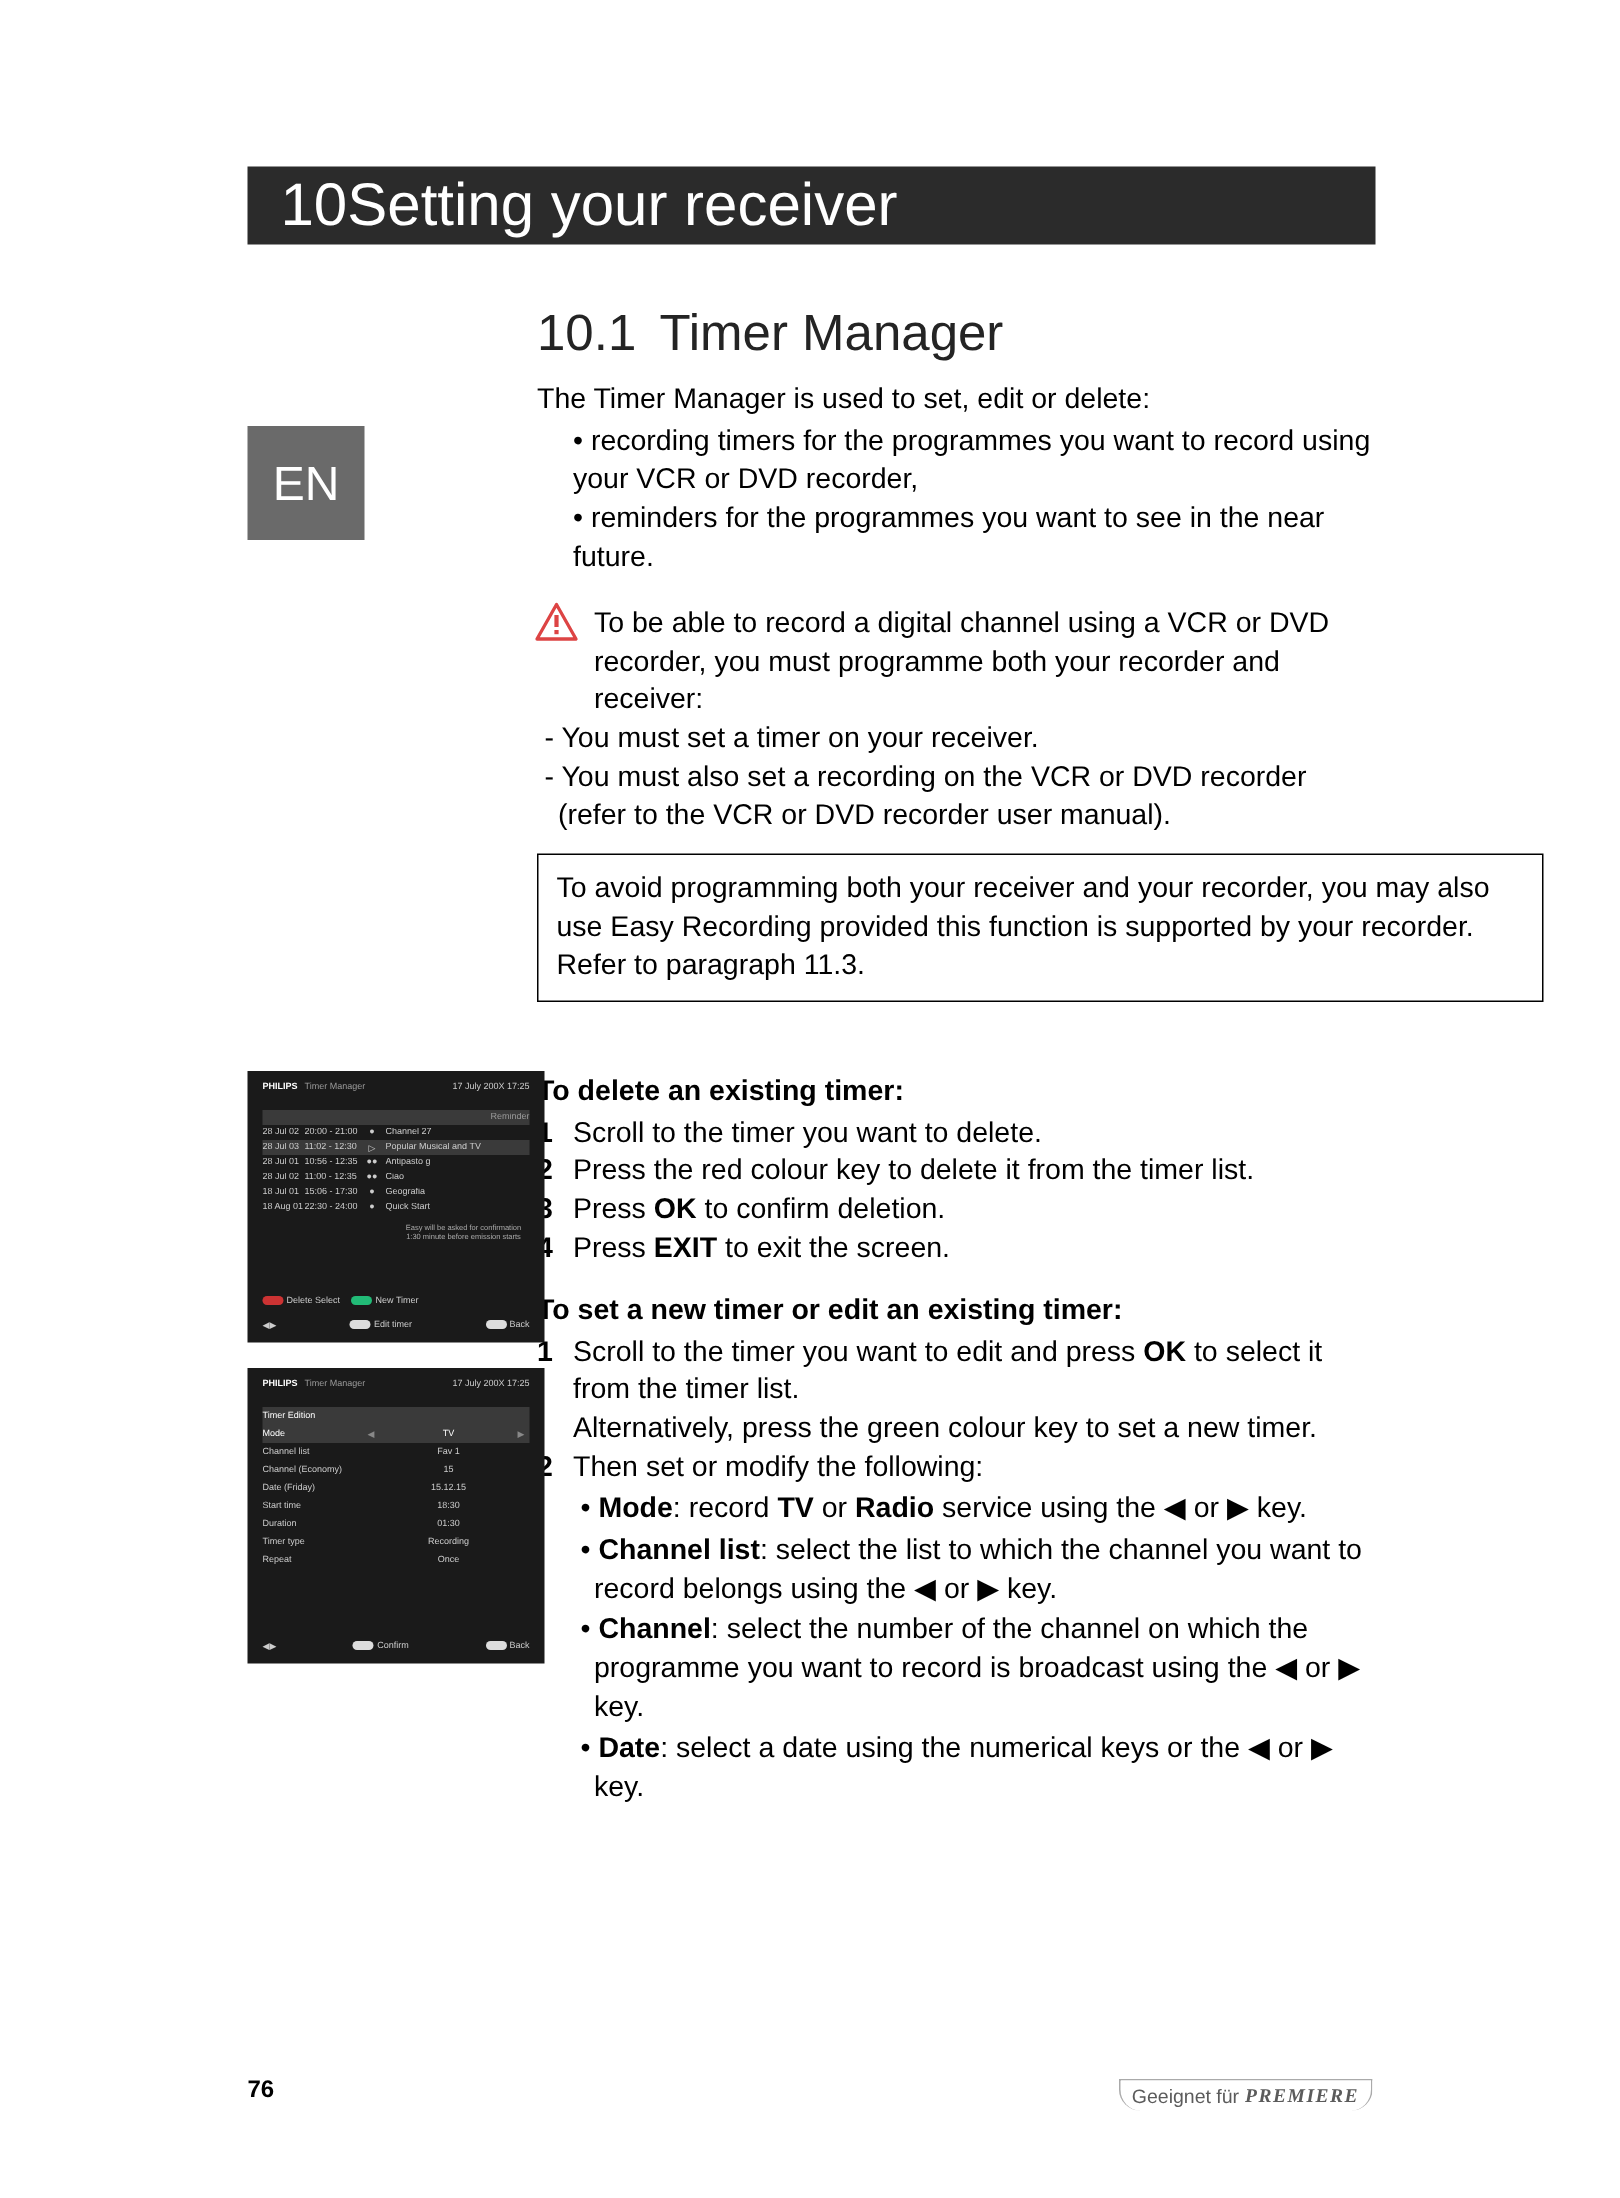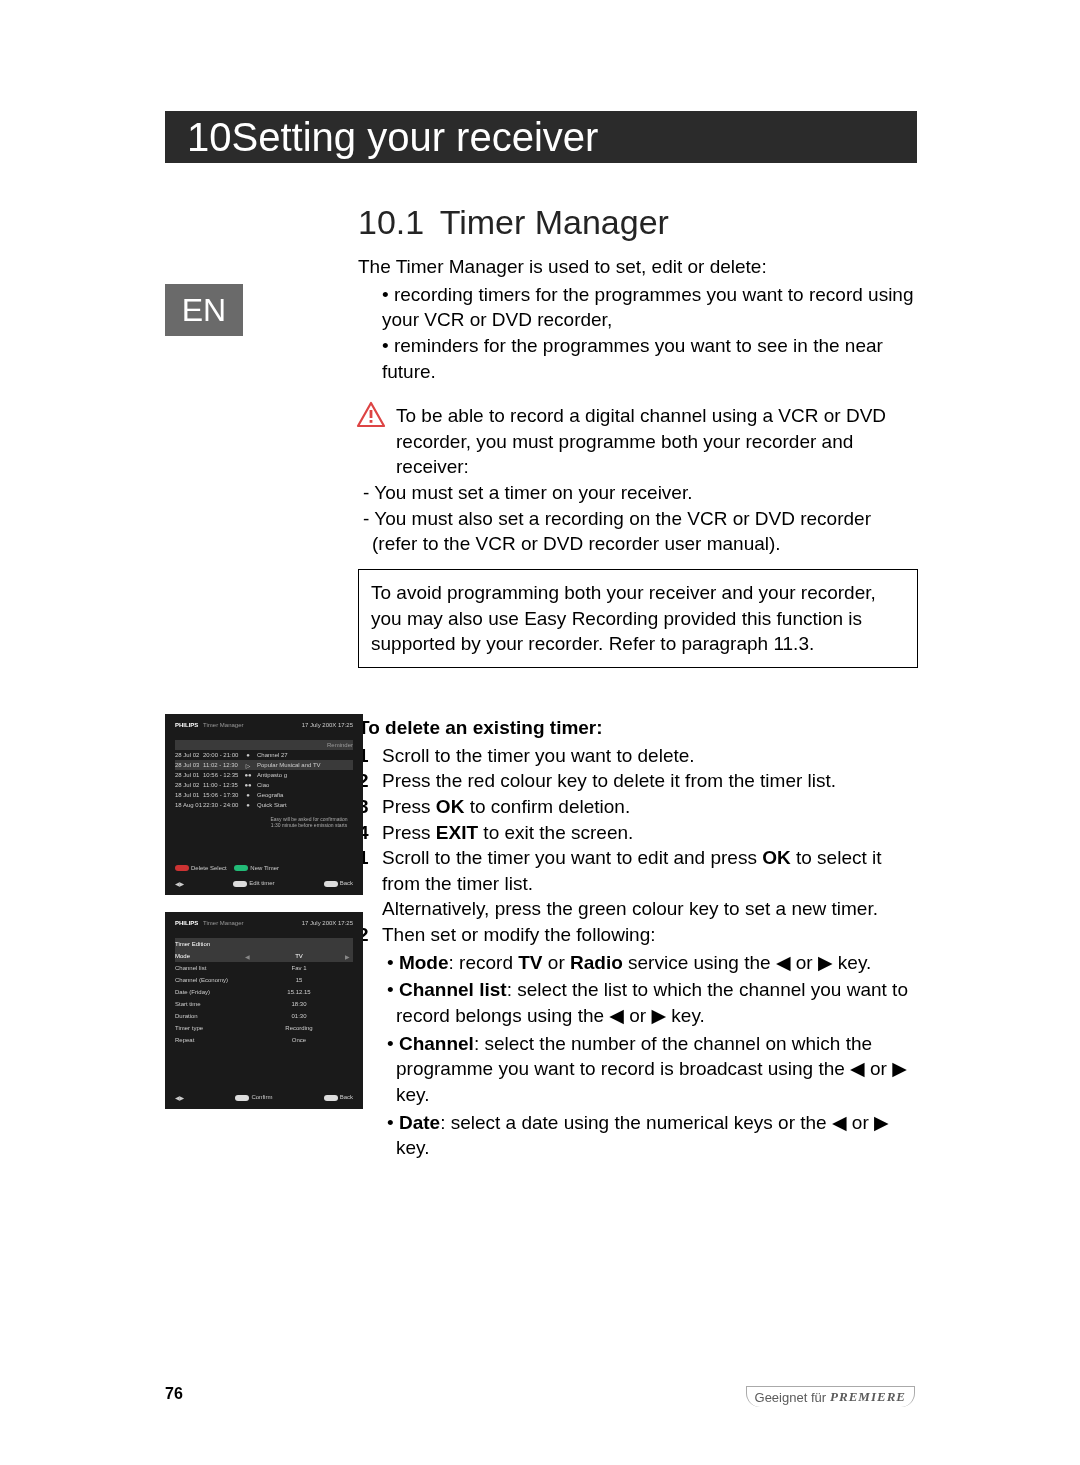--- a/index.html
+++ b/index.html
@@ -1,31 +1,31 @@
 <!DOCTYPE html>
 <html><head>
 <meta charset="utf-8">
 <style>
   * { margin:0; padding:0; box-sizing:border-box; }
   body { background:#fff; width:1080px; height:1465px; font-family:"Gill Sans","Gill Sans MT","Trebuchet MS",sans-serif; color:#000; position:relative; font-weight:300; }
   .chapter-bar { position:absolute; left:165px; top:111px; width:752px; height:52px; background:#2b2b2b; color:#fff; display:flex; align-items:center; padding-left:22px; font-size:40px; }
   .chapter-num { }
   .chapter-title { margin-left:0;text-align:center; }
   .section-head { position:absolute; left:358px; top:203px; font-size:34px; color:#242424; }
-  .en-tab { position:absolute; left:165px; top:284px; width:78px; height:52px; background:#6a6a6a; color:#fff; display:flex; align-items:center; justify-content:center; font-size:32px; }
+  .en-tab { position:absolute; left:165px; top:284px; width:78px; height:76px; background:#6a6a6a; color:#fff; display:flex; align-items:center; justify-content:center; font-size:32px; }
   .col { position:absolute; left:358px; width:560px; font-size:19px; line-height:1.35; }
   .intro { top:254px; }
   .intro ul { list-style:none; padding-left:24px; margin-top:2px; }
   .intro li::before { content:"• "; }
   .warn { top:403px; }
   .warn-icon { position:absolute; left:-2px; top:-2px; }
   .warn-text { padding-left:38px; }
   .warn-sub { margin-top:0; }
   .warn-sub div { padding-left:14px; text-indent:-9px; }
-  .box-note { position:absolute; left:358px; top:569px; width:560px; border:1px solid #000; padding:10px 12px; font-size:19px; line-height:1.35; }
+  .box-note { position:absolute; left:358px; top:569px; width:671px; border:1px solid #000; padding:10px 12px; font-size:19px; line-height:1.35; }
   .procs { top:715px; }
   .procs .h { font-weight:bold; margin-top:16px; margin-bottom:2px; }
   .procs .h:first-child { margin-top:0; }
   .ol { }
   .ol .row { display:flex; }
   .ol .num { width:24px; font-weight:bold; flex:none; }
   .ol .txt { flex:1; }
   .sub { list-style:none; padding-left:0; margin-top:2px; }
   .sub li { padding-left:14px; text-indent:-9px; margin-bottom:2px; }
   .sub li .b { font-weight:bold; }
@@ -117,20 +117,21 @@
     <div class="row">
         <div class="num">3</div>
         <div class="txt"><span>Press </span><b>OK</b><span> to confirm deletion.</span></div>
       </div>
     <div class="row">
         <div class="num">4</div>
         <div class="txt"><span>Press </span><b>EXIT</b><span> to exit the screen.</span></div>
       </div>
   </div>
 
+  <div class="h">To set a new timer or edit an existing timer:</div>
   <div class="ol">
     <div class="row">
       <div class="num">1</div>
       <div class="txt">
         <span>Scroll to the timer you want to edit and press </span><b>OK</b><span> to select it from the timer list.</span><br>
         <span>Alternatively, press the green colour key to set a new timer.</span>
       </div>
     </div>
     <div class="row">
       <div class="num">2</div>

